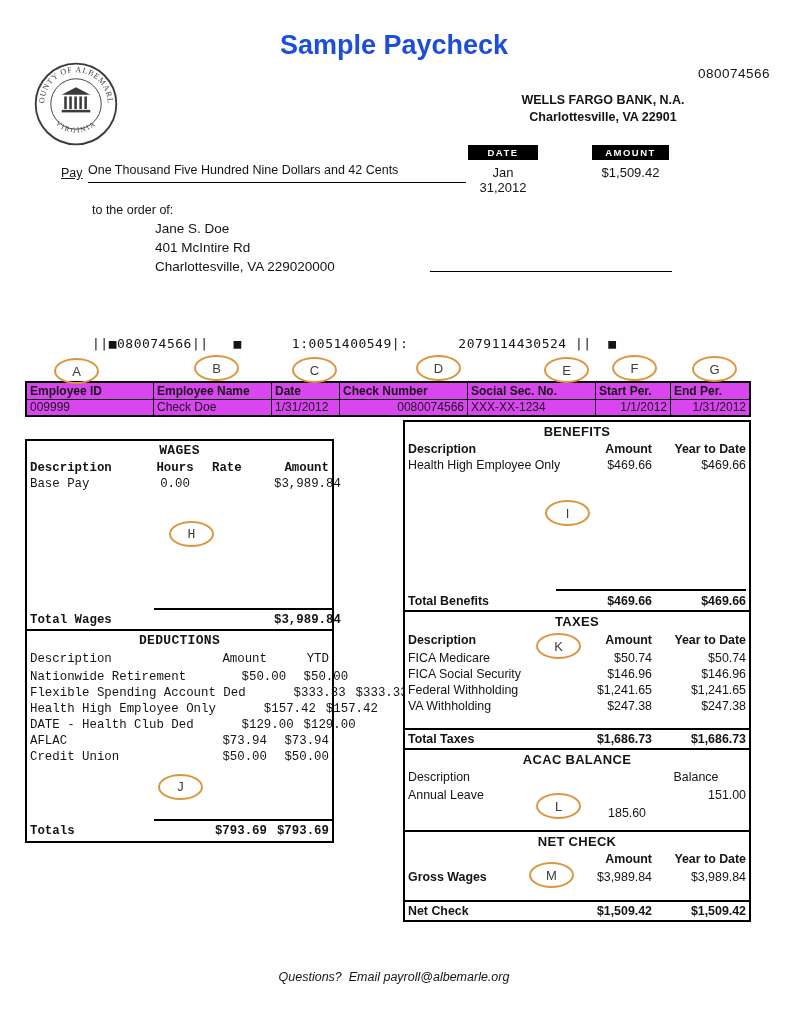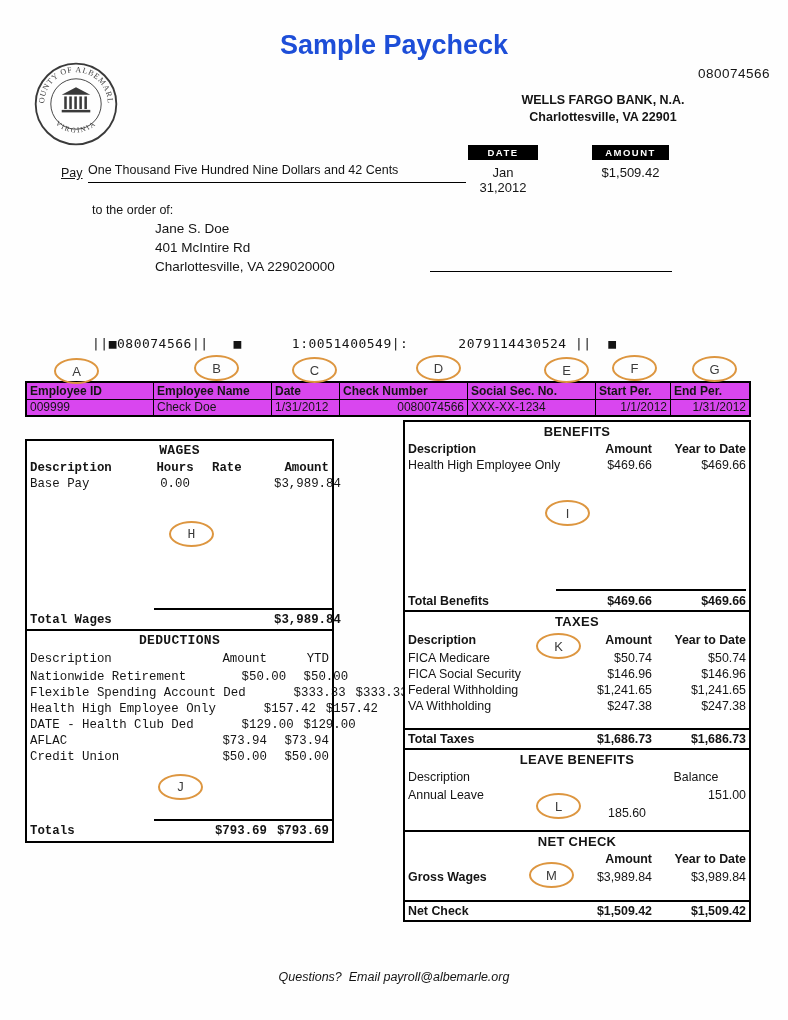--- a/index.html
+++ b/index.html
@@ -316,21 +316,21 @@
     </div>
 
     <div class="spacer" style="height:14px"></div>
 
     <div class="row g3R b total-taxes-row">
       <span>Total Taxes</span>
       <span class="tr">$1,686.73</span>
       <span class="tr">$1,686.73</span>
     </div>
 
-    <div class="sec-title">LEAVE BENEFITS</div>
+    <div class="sec-title">ACAC BALANCE</div>
 
     <div class="row g2 h18">
       <span>Description</span>
       <span class="tc">Balance</span>
     </div>
 
     <div class="row g2 h18" style="position:relative">
       <span>Annual Leave</span>
       <span class="tr">151.00</span>
       <div class="callout" style="left:131px;top:7px">L</div>

